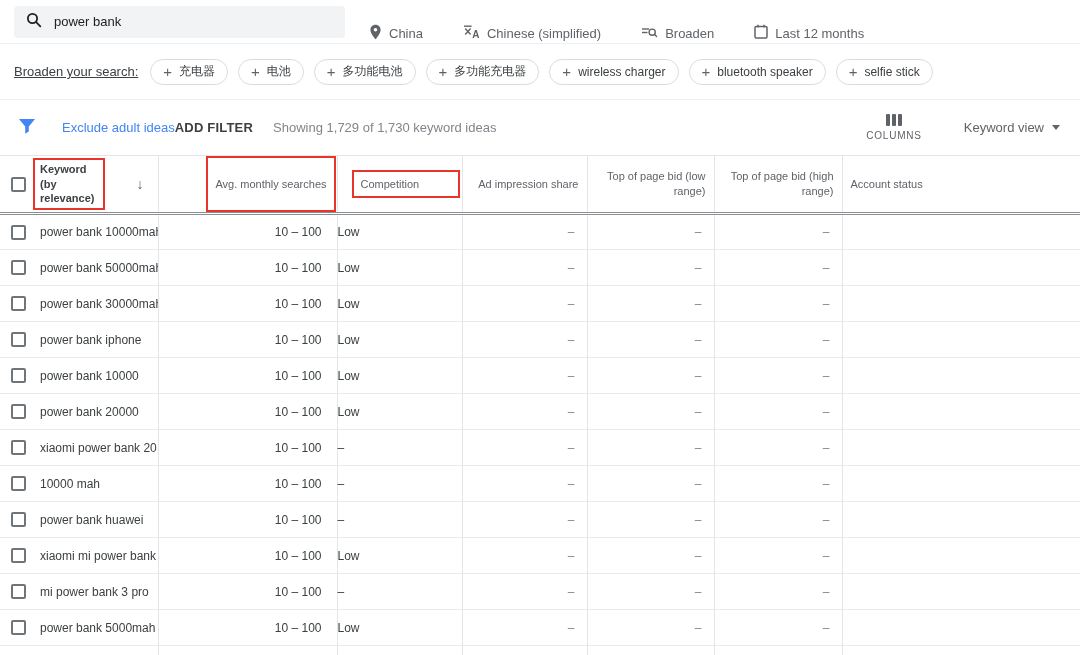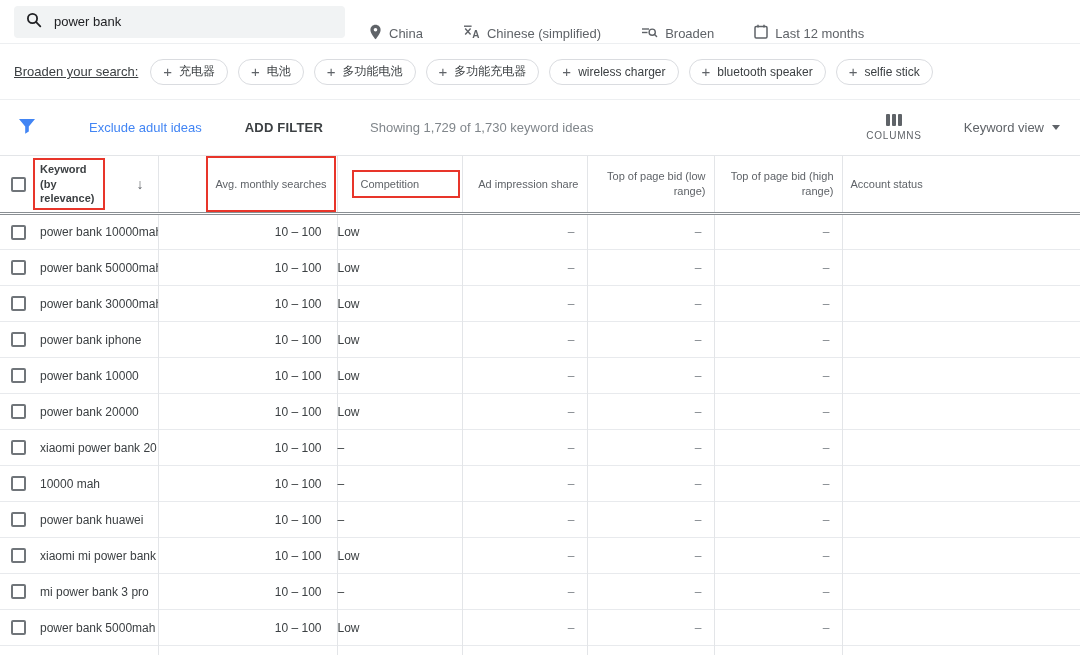--- a/index.html
+++ b/index.html
@@ -27,24 +27,24 @@
 
   
   .broaden{height:56px;display:flex;align-items:center;padding-left:14px;border-bottom:1px solid #edeff1;}
   .broaden-label{font-size:13px;color:var(--txt-dark);text-decoration:underline;}
   .chips{display:flex;align-items:center;gap:10px;margin-left:12px;}
   .chip{display:flex;align-items:center;gap:7px;height:26px;padding:0 12px;border:1px solid #dadce0;
     border-radius:14px;font-size:12px;color:var(--txt-dark);background:#fff;cursor:pointer;white-space:nowrap;}
   .chip .plus{font-size:15px;color:var(--txt-gray);line-height:1;font-weight:400;}
 
   
-  .toolbar{height:55px;display:flex;align-items:center;padding:0 14px 0 18px;gap:27px;}
+  .toolbar{height:55px;display:flex;align-items:center;padding:0 14px 0 18px;}
   .filter-icon{width:18px;height:18px;}
   .link-blue{margin-left:26px;font-size:13px;color:var(--accent);cursor:pointer;}
-  .add-filter{margin-left:16px;font-size:13px;font-weight:700;letter-spacing:.2px;color:var(--txt-dark);cursor:pointer;text-align:center;}
+  .add-filter{font-size:13px;font-weight:700;letter-spacing:.2px;color:var(--txt-dark);cursor:pointer;text-align:center;}
   .showing{margin-left:20px;font-size:13px;color:var(--txt-light);}
   .toolbar-right{margin-left:auto;display:flex;align-items:center;}
   .columns-btn{display:flex;flex-direction:column;align-items:center;gap:4px;cursor:pointer;}
   .columns-glyph{display:flex;gap:2px;}
   .columns-glyph i{display:block;width:4px;height:12px;background:var(--txt-gray);border-radius:1px;}
   .columns-label{font-size:10px;color:var(--txt-gray);letter-spacing:.8px;}
   .view-select{display:flex;align-items:center;gap:8px;margin-left:42px;margin-right:6px;
     font-size:13px;color:var(--txt-gray);cursor:pointer;}
   .caret{width:0;height:0;border-left:4px solid transparent;border-right:4px solid transparent;
     border-top:5px solid var(--txt-gray);}

